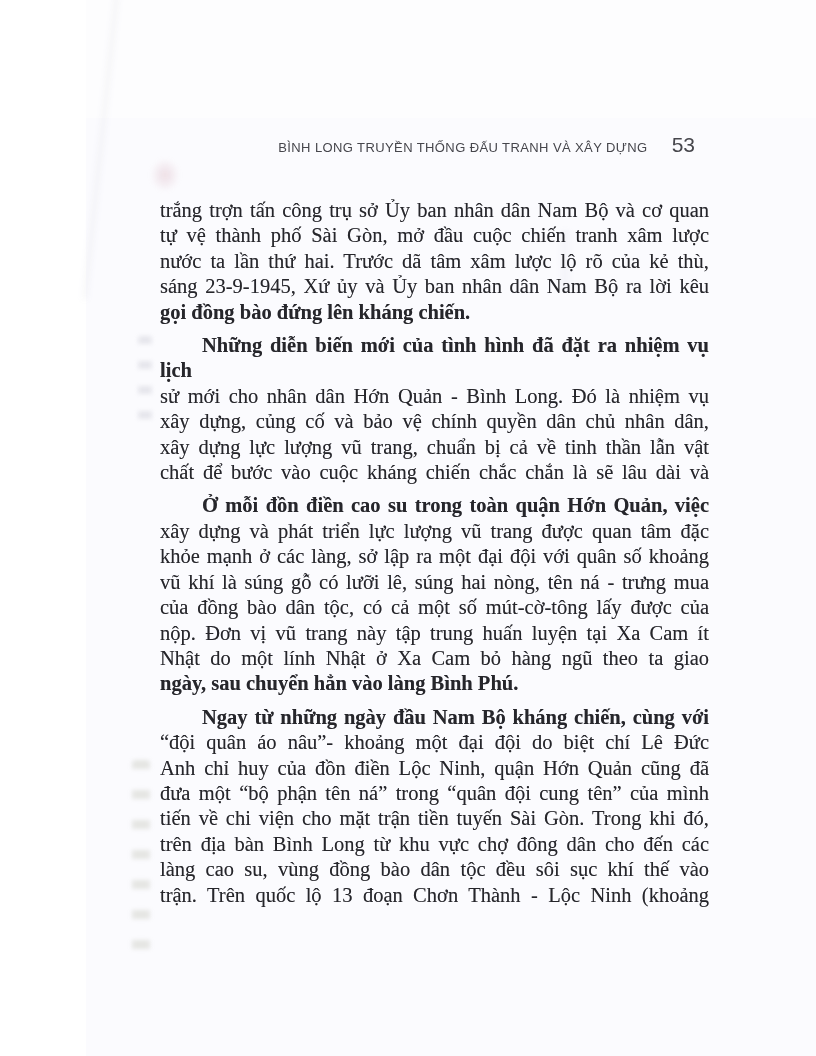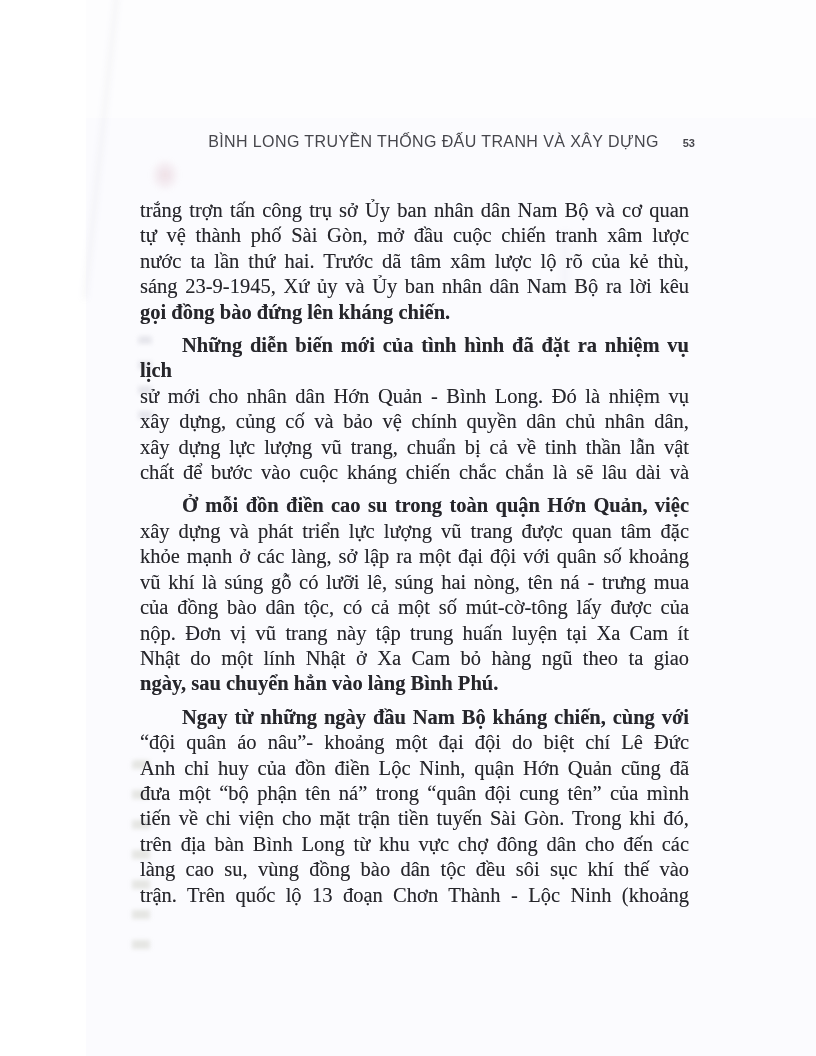--- a/index.html
+++ b/index.html
@@ -47,33 +47,33 @@
     left: 146px;
     width: 549px;
     display: flex;
     justify-content: flex-end;
     align-items: baseline;
     gap: 24px;
     font-family: "Liberation Sans", "DejaVu Sans", sans-serif;
     color: var(--header-ink);
   }
   .header-title {
-    font-size: 16px;
+    font-size: 13px;
     letter-spacing: 0.4px;
     white-space: nowrap;
     font-weight: 400;
   }
   .header-page-number {
-    font-size: 11px;
-    font-weight: 700;
+    font-size: 21px;
+    font-weight: 400;
   }
   .body-text {
     position: absolute;
     top: 198px;
-    left: 140px;
+    left: 160px;
     width: 549px;
     color: var(--ink);
     font-size: 20.5px;
     text-shadow: 0 0 0.5px rgba(20,20,30,0.35);
   }
   .paragraph + .paragraph { margin-top: 8px; }
   .line {
     line-height: 25.4px;
     text-align: justify;
     text-align-last: justify;

